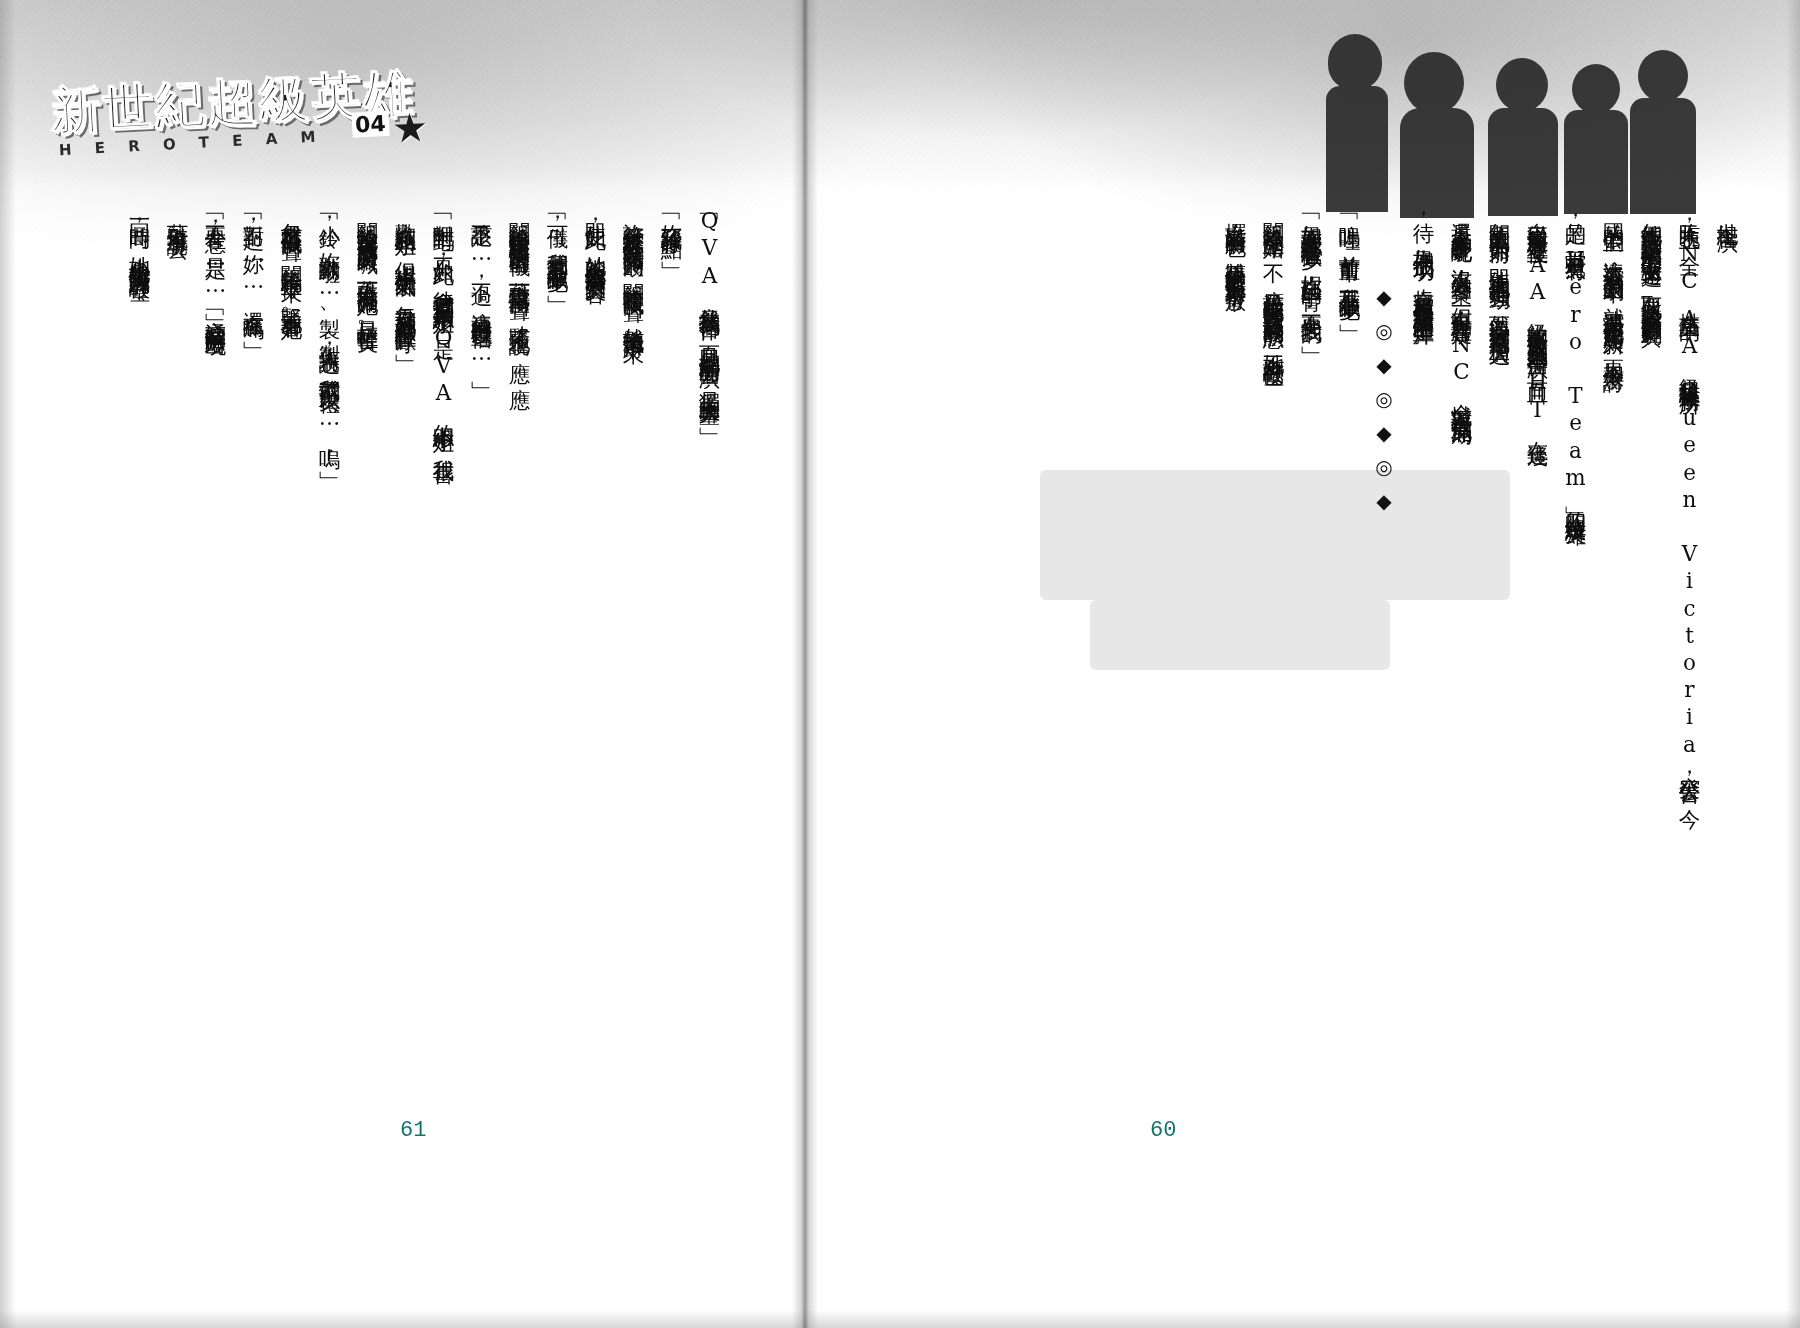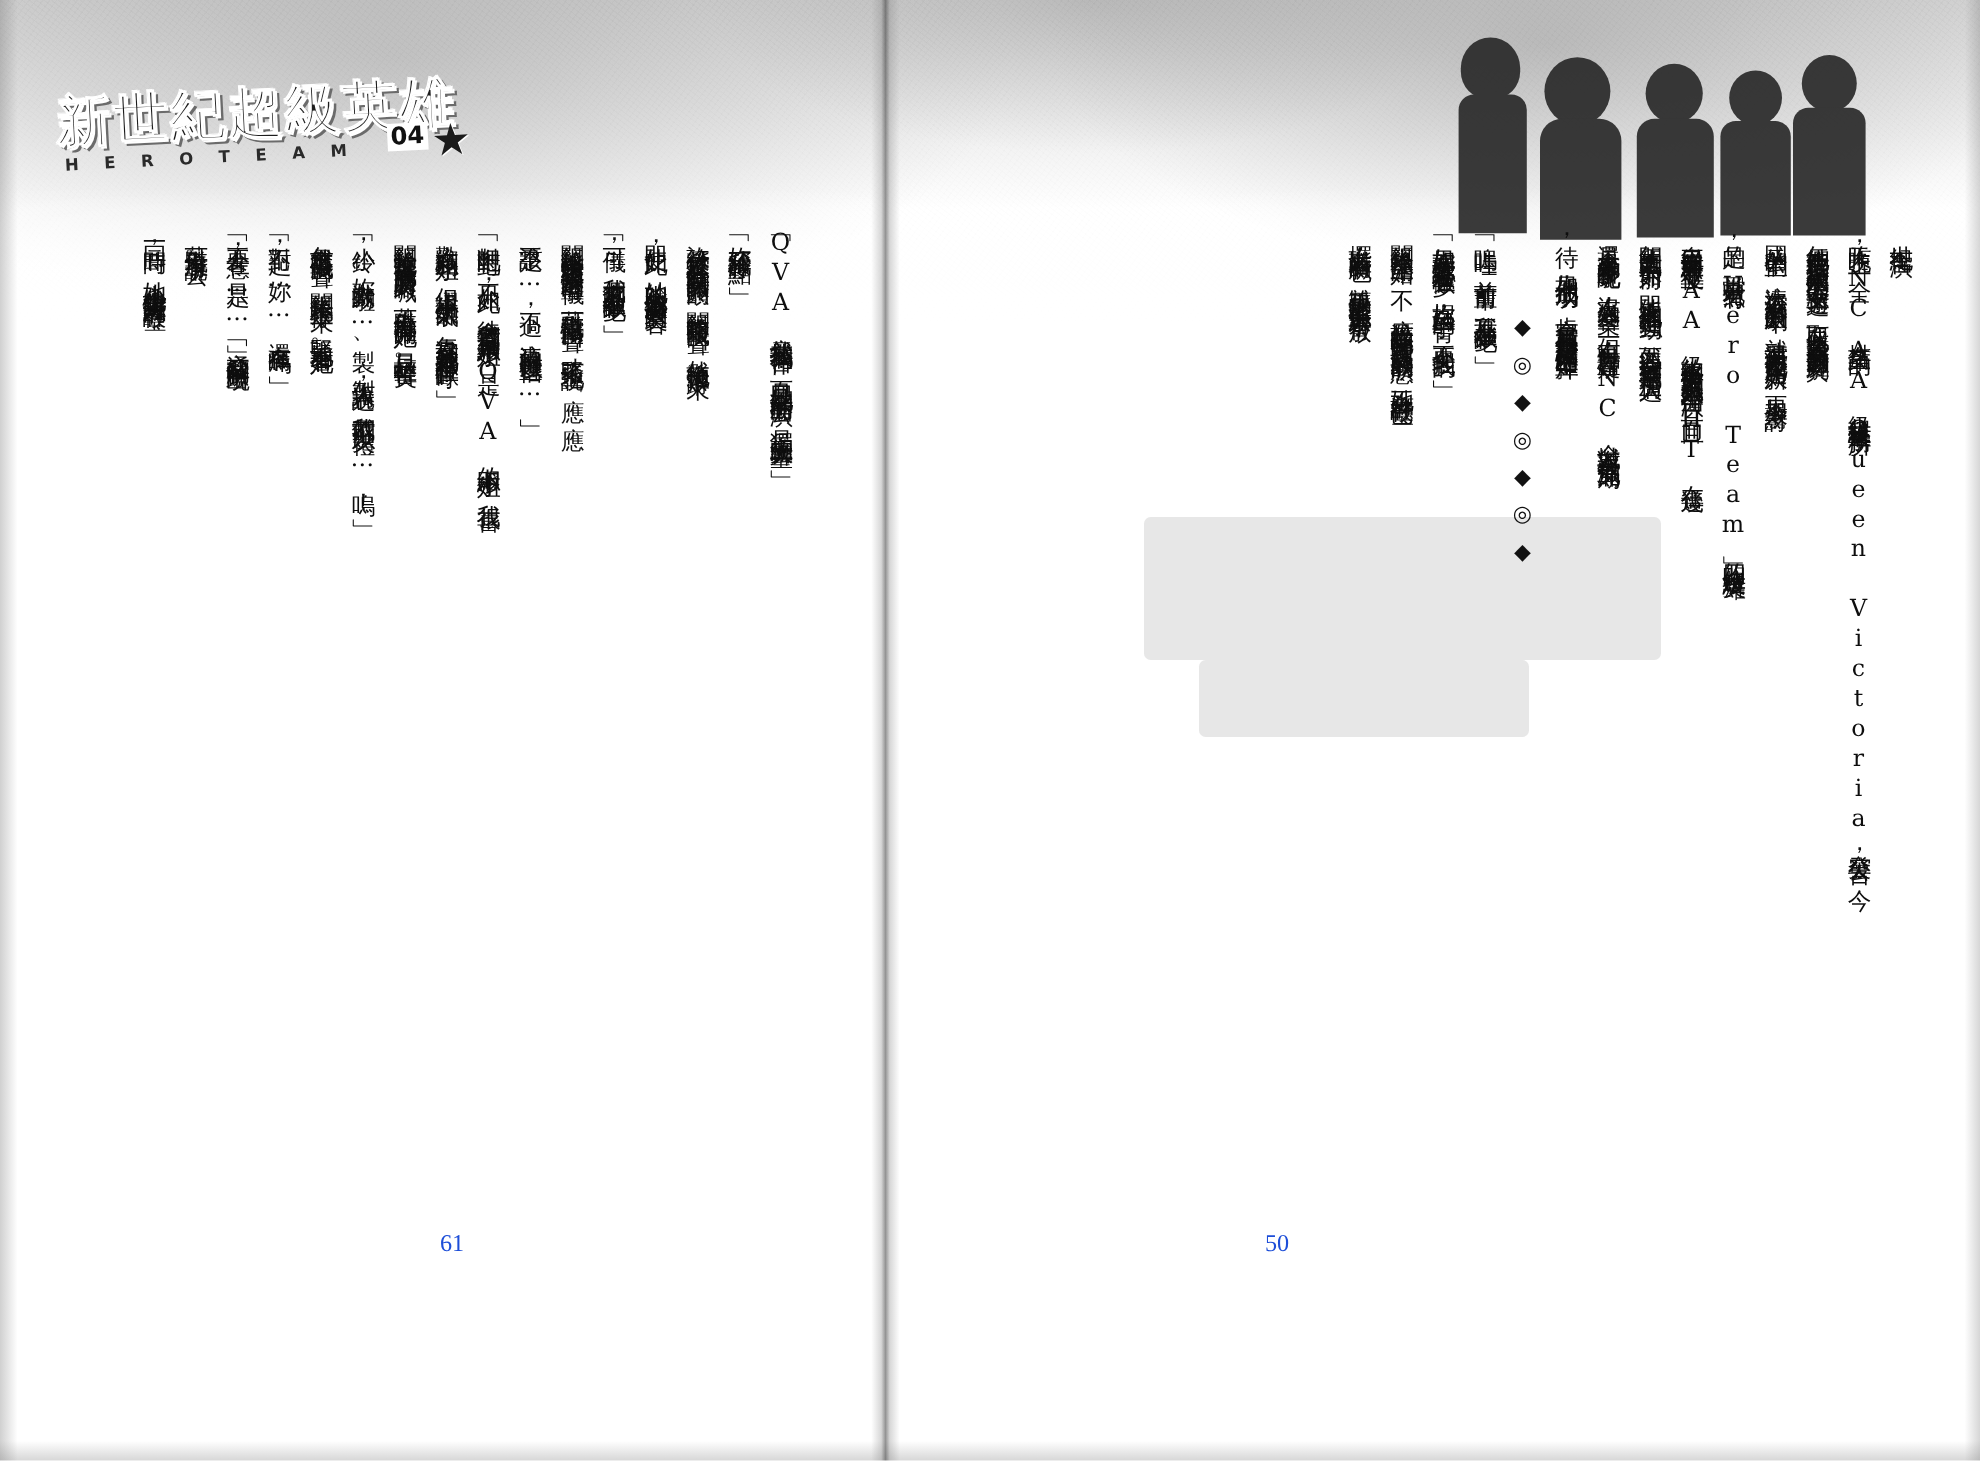--- a/index.html
+++ b/index.html
@@ -148,23 +148,23 @@
     letter-spacing: 2.2px;
     color: #0e0e0e;
     white-space: nowrap;
     top: 206px;
     height: 880px;
   }
   .vtext.short { height: 700px; }
   .col-right-block { }
   .pageno {
     position: absolute;
-    font-family: Liberation Serif, serif;
+    font-family: Liberation Mono, monospace;
     font-size: 22px;
-    color: #1d4ed8;
+    color: #0f766e;
     bottom: 185px;
   }
   .bleed-shape {
     position: absolute;
     background: rgba(120,120,120,0.18);
     pointer-events: none;
   }
   .diamonds {
     position: absolute;
     writing-mode: vertical-rl;
@@ -226,21 +226,21 @@
     <div class="vtext" style="right:252px;">自從兩年前五雄並立後，AA級的事務所從來沒有和別人舉辦合演，而且HT在這幾</div>
     <div class="vtext" style="right:290px;">年間的名氣已大不如前，即使近來他們走勢強勁，然而這次合演到底會是一加一大過二，</div>
     <div class="vtext" style="right:328px;">還是會令人多手腳亂呢？沒有人知道答案，但有一點毋庸置疑，NC全城對這次合演充滿期</div>
     <div class="vtext" style="right:366px;">待，如果他們成功了，肯定會是震撼整個超級英雄界的巨型炸彈！</div>
     <div class="vtext" style="right:440px;">「嗚哇哇！前前前輩！我不是在做夢吧！」</div>
     <div class="vtext" style="right:478px;">「如果妳要確認妳是否在做夢，捏妳自己的手臂，不要捏我的！」</div>
     <div class="vtext" style="right:516px;">關銀鈴從早上開始，不，應該是從昨晚開始便一直處於激動的狀態，她不顧許筱瑩已</div>
     <div class="vtext" style="right:554px;">擺出難看的臉色，雙手仍然緊緊抓住對方手臂不放。</div>
     <div class="diamonds" style="right:404px;">◆◎◆◎◆◎◆</div>
   </div>
-  <div class="pageno" style="left:1150px;">50</div>
+  <div class="pageno" style="left:1150px;">60</div>
 
   <div class="col-left-block">
     <div class="vtext" style="right:1080px;">「QVA竟然找我們合作！而且是她們全新的公演！是獨立的大舞臺！」</div>
     <div class="vtext" style="right:1118px;">「妳給我冷靜一點！」</div>
     <div class="vtext" style="right:1156px;">許筱瑩終於忍不住一掌劈向關銀鈴的頭，關銀鈴隨即低叫一聲，然後抱頭蹲了下來。</div>
     <div class="vtext" style="right:1194px;">即使如此，她的臉上依然掛著興奮的笑容。</div>
     <div class="vtext" style="right:1232px;">「可儀，我們真的不是在做夢吧？」</div>
     <div class="vtext" style="right:1270px;">關銀鈴撲向蜷縮在兩人身邊的藍可儀，藍可儀當場怪叫一聲，才緊張地說：「應、應</div>
     <div class="vtext" style="right:1308px;">該不是……不過，這真的很難以置信……」</div>
     <div class="vtext" style="right:1346px;">「對吧對吧！不只如此，待會我們還會見到卡繆小姐！是QVA的卡繆小姐！我很喜</div>

